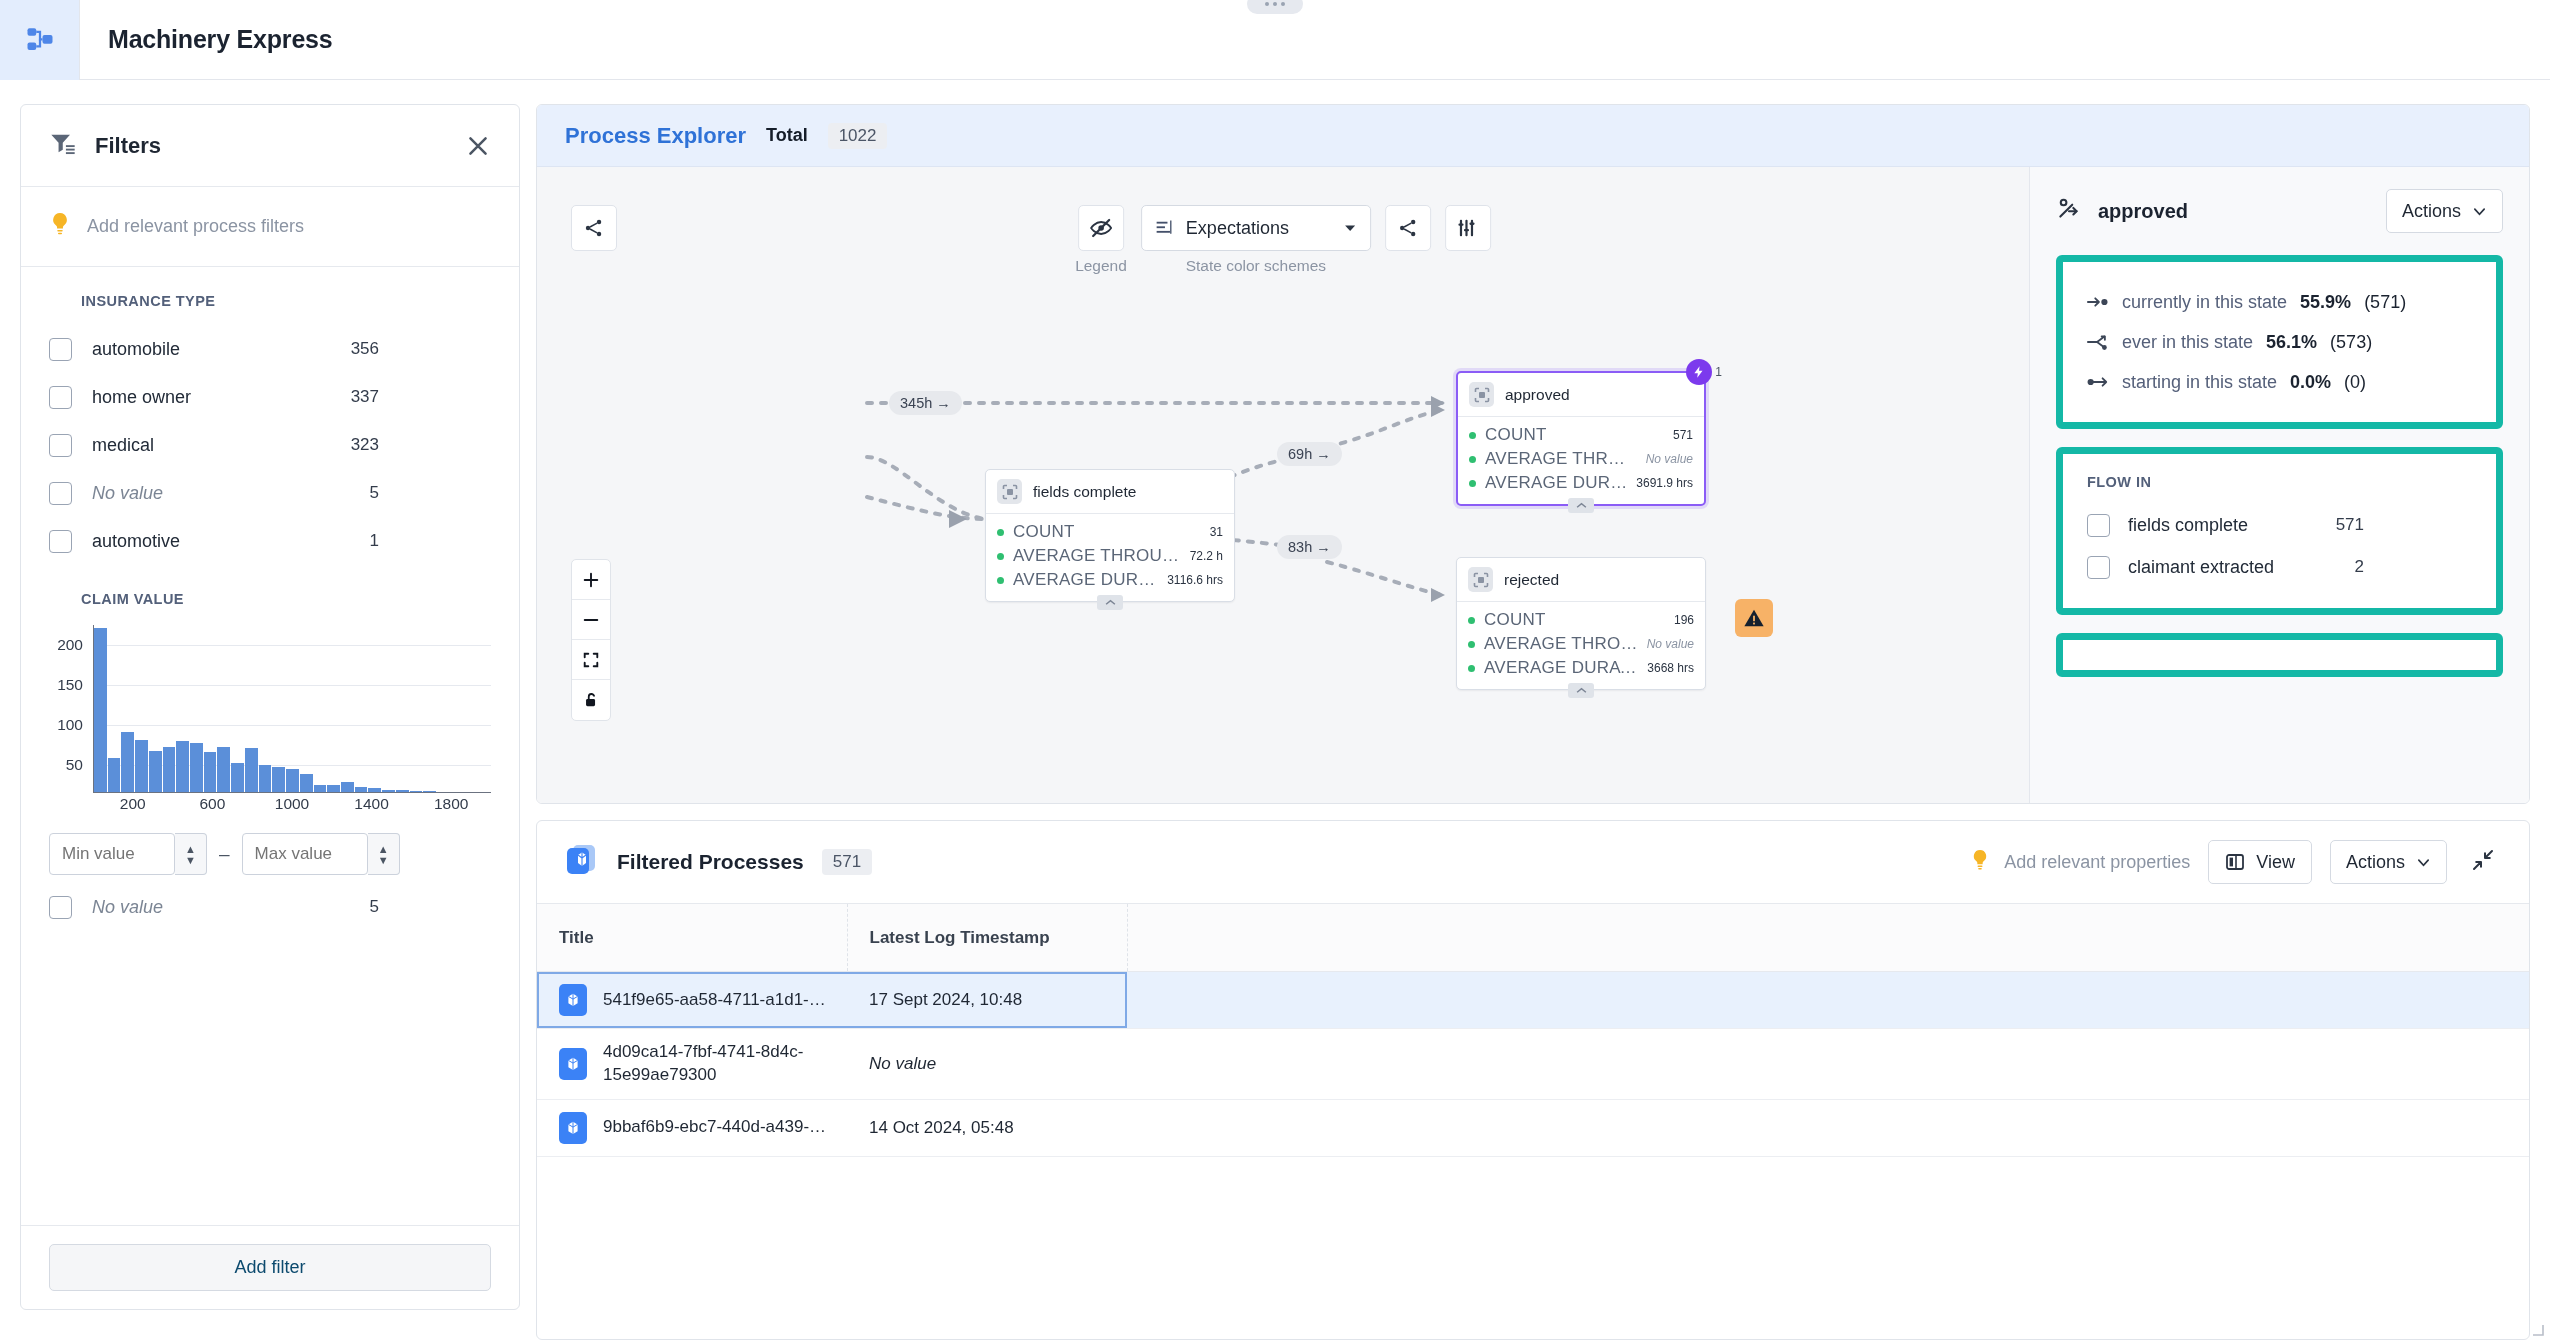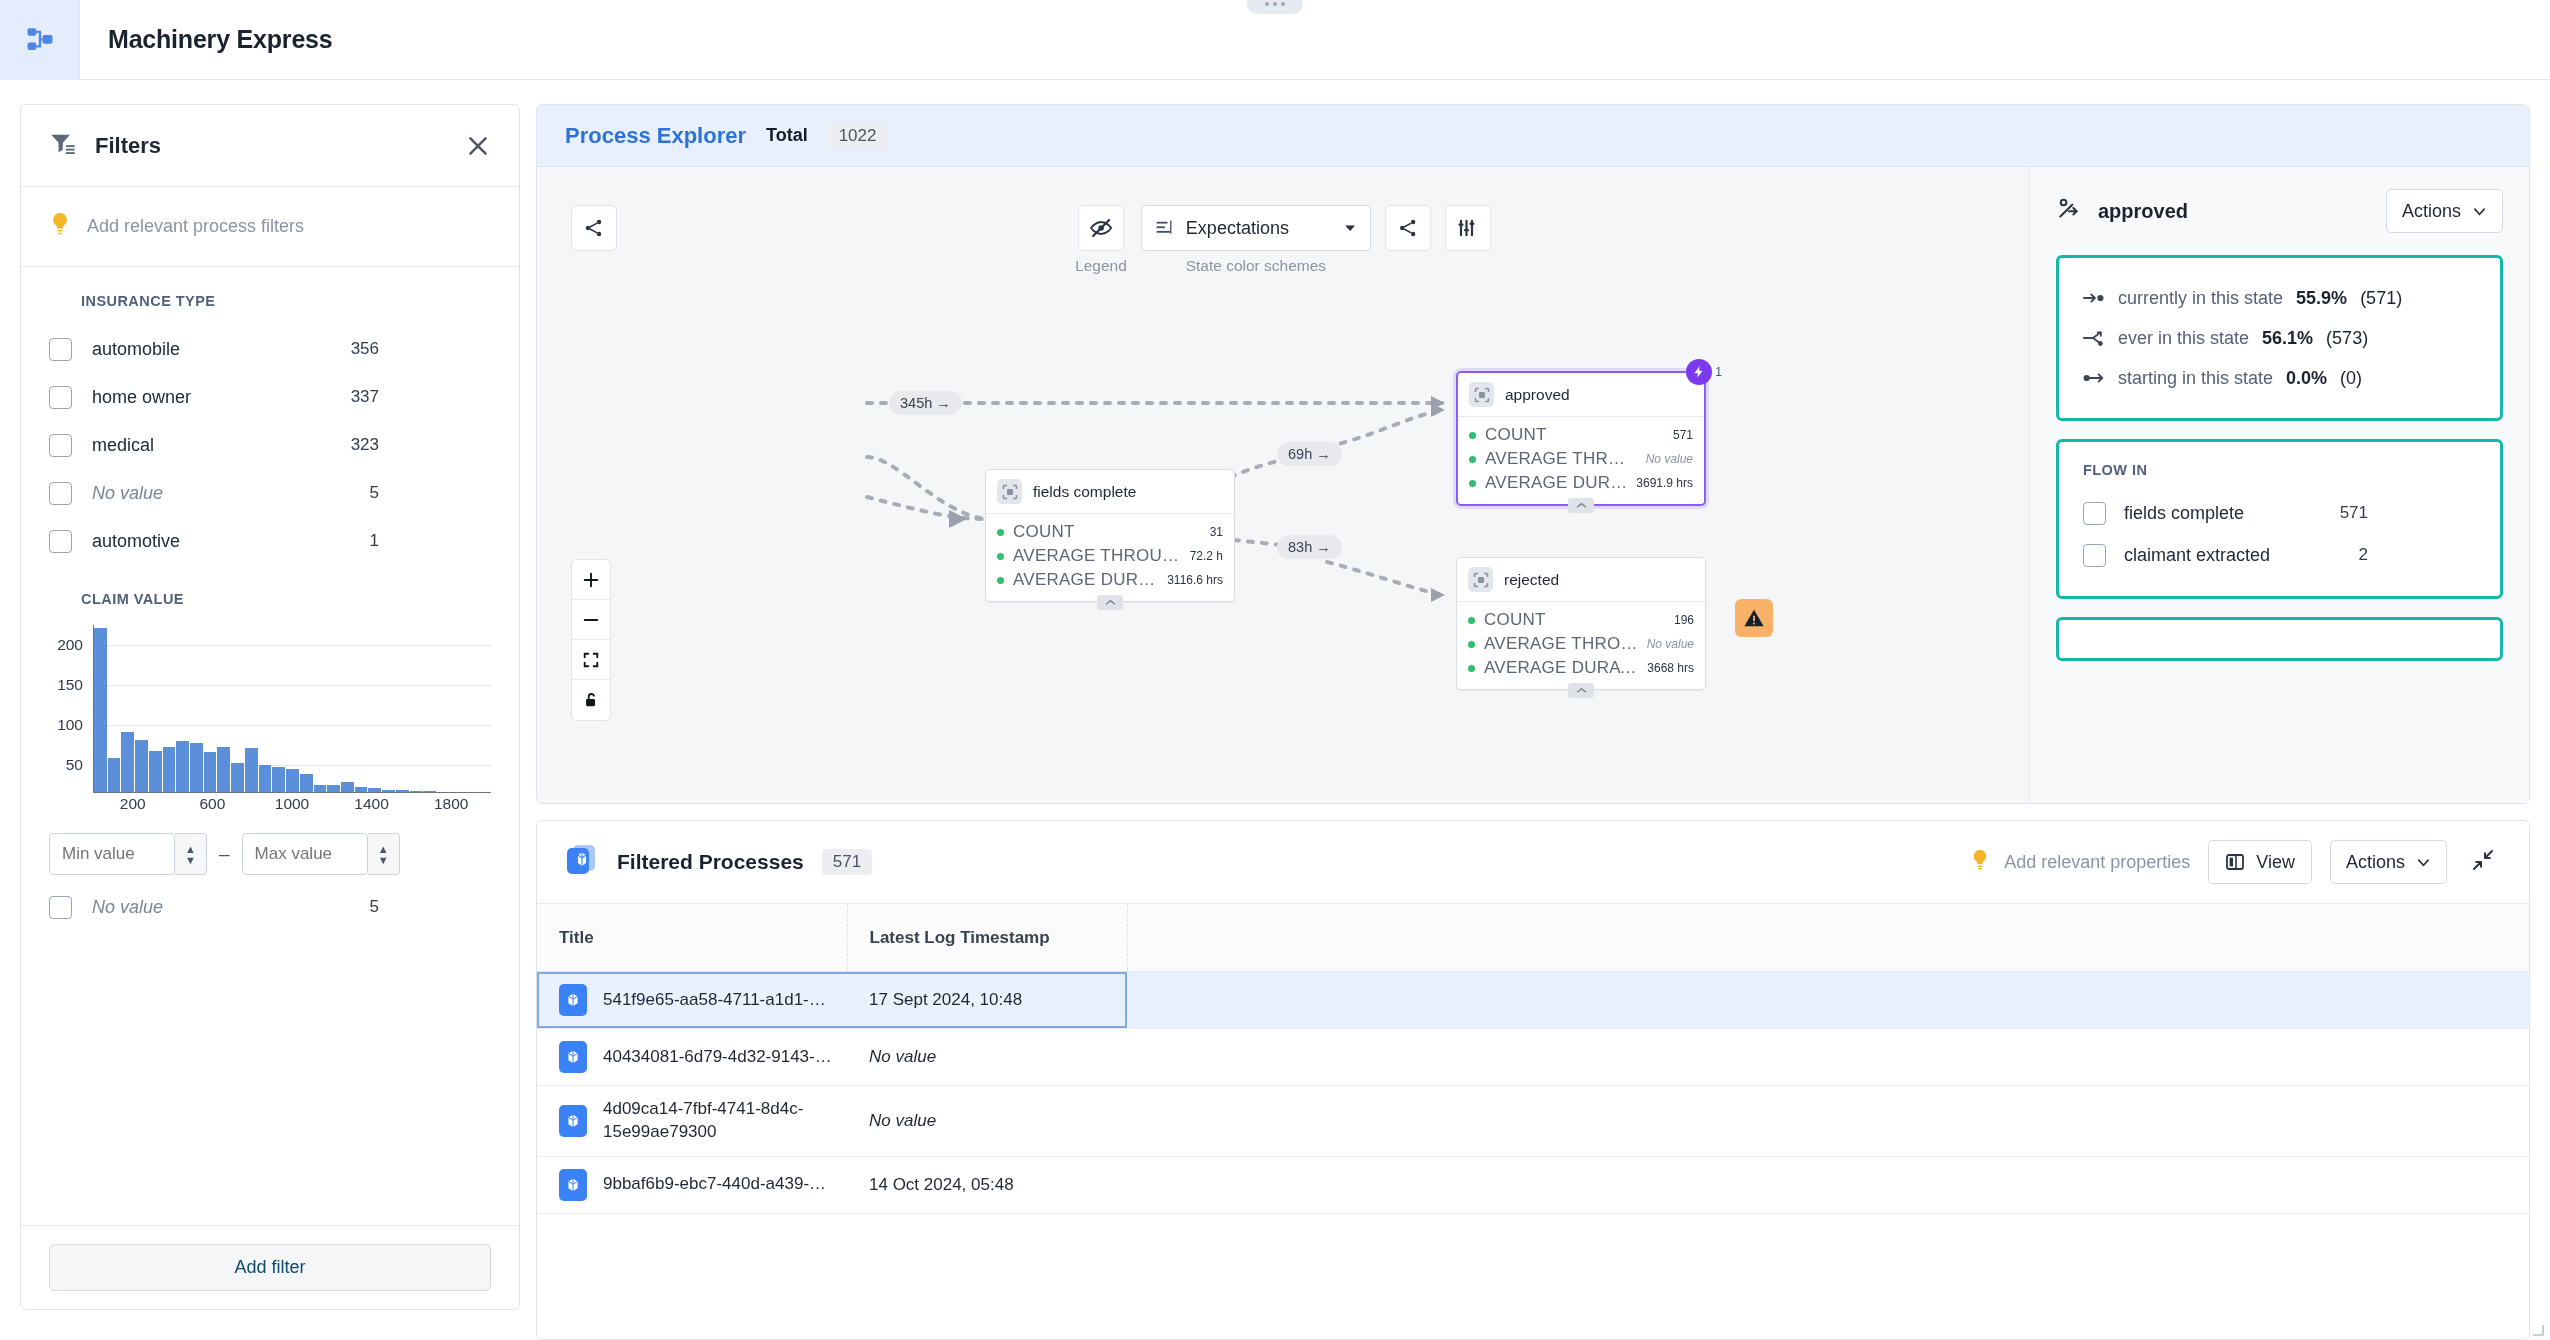--- a/index.html
+++ b/index.html
@@ -241,21 +241,21 @@
     border-left: 1px solid #e4e7ed; padding: 22px 26px; overflow: hidden;
   }
   .detail-head { display: flex; align-items: center; gap: 16px; margin-bottom: 22px; }
   .detail-title { flex: 1; font-size: 20px; font-weight: bold; color: #1b2330; }
   .actions-btn {
     height: 44px; border: 1px solid #d5dae2; border-radius: 5px; background: #fff;
     display: flex; align-items: center; gap: 11px; padding: 0 15px;
     font-size: 18px; color: #1f2733; cursor: pointer;
   }
   .detail-card {
-    background: #fff; border: 3px solid #14b8a6; border-radius: 6px;
+    background: #fff; border: 7px solid #14b8a6; border-radius: 6px;
     padding: 20px 24px; margin-bottom: 18px;
   }
   .stat-row { display: flex; align-items: center; gap: 13px; height: 40px; }
   .stat-label { font-size: 18px; color: #55607a; }
   .stat-pct { font-size: 18px; font-weight: bold; color: #1b2330; }
   .stat-count { font-size: 18px; color: #1b2330; }
   .flow-label {
     font-size: 14.5px; font-weight: bold; letter-spacing: .45px;
     color: #53607a; margin-bottom: 14px;
   }
@@ -870,35 +870,20 @@
           </tr>
           <tr>
             <td>
               <span class="cell-title">
                 <span class="row-icon">
                   <svg width="16" height="18" viewBox="0 0 16 18">
                       <path d="M3.4 5.4 L8 2.8 L12.6 5.4 V12.2 L8 14.9 L3.4 12.2 Z" fill="#fff"></path>
                       <path d="M8 2.8 V14.9 M3.4 5.4 L8 8.1 L12.6 5.4" stroke="#3b82f6" stroke-width="1" fill="none"></path>
                     </svg>
                 </span>
-                <span class="title-text">40434081-6d79-4d32-9143-…</span>
-              </span>
-            </td>
-            <td class="novalue-it">No value</td>
-            <td></td>
-          </tr>
-          <tr>
-            <td>
-              <span class="cell-title">
-                <span class="row-icon">
-                  <svg width="16" height="18" viewBox="0 0 16 18">
-                      <path d="M3.4 5.4 L8 2.8 L12.6 5.4 V12.2 L8 14.9 L3.4 12.2 Z" fill="#fff"></path>
-                      <path d="M8 2.8 V14.9 M3.4 5.4 L8 8.1 L12.6 5.4" stroke="#3b82f6" stroke-width="1" fill="none"></path>
-                    </svg>
-                </span>
                 <span class="title-text">4d09ca14-7fbf-4741-8d4c-15e99ae79300</span>
               </span>
             </td>
             <td class="novalue-it">No value</td>
             <td></td>
           </tr>
           <tr>
             <td>
               <span class="cell-title">
                 <span class="row-icon">

